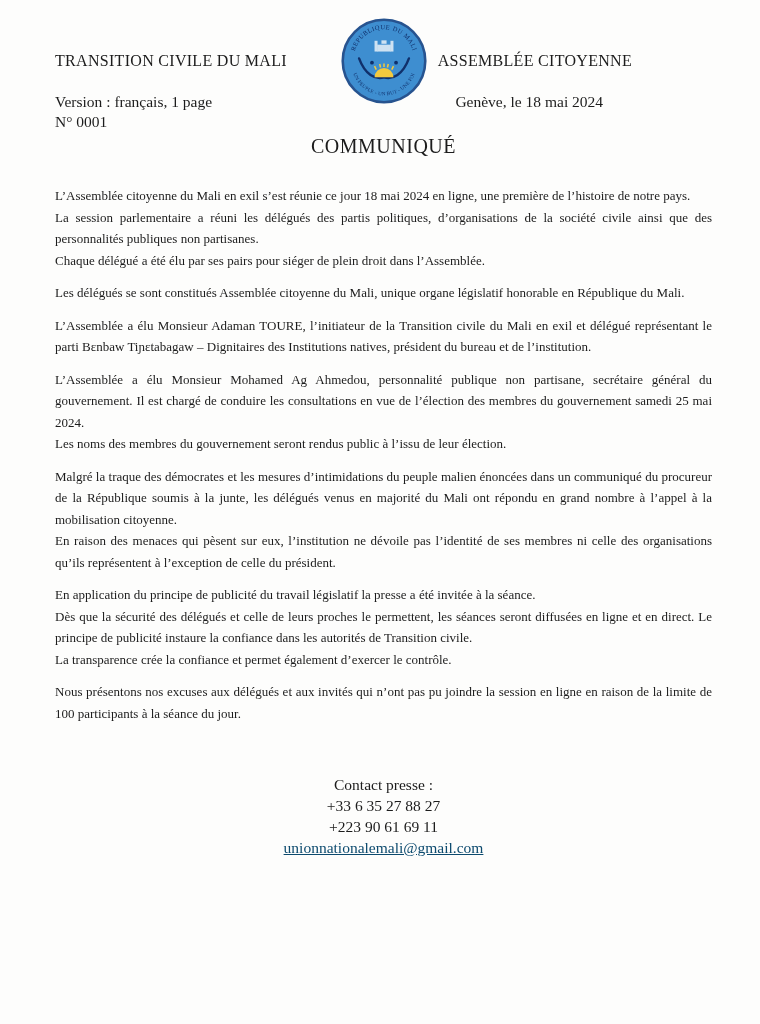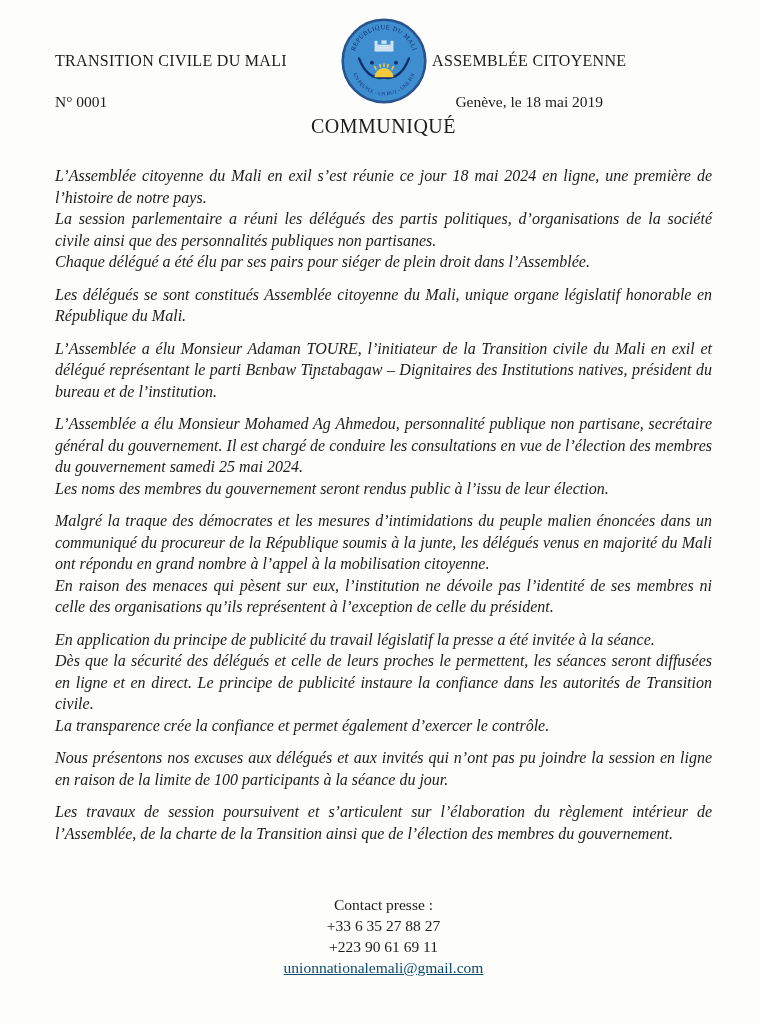--- a/index.html
+++ b/index.html
@@ -22,39 +22,39 @@
     display: grid;
     grid-template-columns: 1fr auto 1fr;
     align-items: center;
   }
   .org-title {
     font-size: 16px;
     letter-spacing: 0.3px;
     white-space: nowrap;
   }
   .org-title.left { text-align: left; }
-  .org-title.right { text-align: center; padding-right: 80px; }
+  .org-title.right { text-align: right; padding-right: 80px; }
   .logo-wrap { width: 86px; height: 86px; }
   .meta-grid {
     display: grid;
     grid-template-columns: 1fr 86px 1fr;
     margin-top: -12px;
     font-size: 15.5px;
     line-height: 20px;
   }
   .meta-right { text-align: center; padding-right: 80px; align-self: start; }
   h1.doc-title {
     font-size: 20px;
     font-weight: normal;
     letter-spacing: 0.5px;
     text-align: center;
     margin: 3px 0 27px 0;
   }
   
-  .doc-body { font-size: 16px; line-height: 21.5px; font-style: italic; }
+  .doc-body { font-size: 13px; line-height: 21.5px; }
   .para {
     white-space: pre-line;
     text-align: justify;
     margin: 0 0 11px 0;
   }
   
   .doc-footer {
     margin-top: 50px;
     text-align: center;
     font-size: 15.5px;
@@ -99,44 +99,44 @@
             <path d="M41,60 l-2,-4 M46,57.5 l-1,-4 M50,57 v-4 M54,57.5 l1,-4 M59,60 l2,-4" stroke="#f3c93e" stroke-width="1.8" fill="none"></path>
           </g>
         </svg>
       </div>
 
       <div class="org-title right">ASSEMBLÉE CITOYENNE</div>
     </div>
 
     <div class="meta-grid">
       <div class="meta-left">
+        <div>Version : français, 1 page</div>
         <div>N° 0001</div>
       </div>
       <div></div>
-      <div class="meta-right">Genève, le 18 mai 2019</div>
+      <div class="meta-right">Genève, le 18 mai 2024</div>
     </div>
 
     <h1 class="doc-title">COMMUNIQUÉ</h1>
   </header>
 
   <main class="doc-body">
     <p class="para">L’Assemblée citoyenne du Mali en exil s’est réunie ce jour 18 mai 2024 en ligne, une première de l’histoire de notre pays.
 La session parlementaire a réuni les délégués des partis politiques, d’organisations de la société civile ainsi que des personnalités publiques non partisanes.
 Chaque délégué a été élu par ses pairs pour siéger de plein droit dans l’Assemblée.</p>
     <p class="para">Les délégués se sont constitués Assemblée citoyenne du Mali, unique organe législatif honorable en République du Mali.</p>
     <p class="para">L’Assemblée a élu Monsieur Adaman TOURE, l’initiateur de la Transition civile du Mali en exil et délégué représentant le parti Bɛnbaw Tiɲɛtabagaw – Dignitaires des Institutions natives, président du bureau et de l’institution.</p>
     <p class="para">L’Assemblée a élu Monsieur Mohamed Ag Ahmedou, personnalité publique non partisane, secrétaire général du gouvernement. Il est chargé de conduire les consultations en vue de l’élection des membres du gouvernement samedi 25 mai 2024.
 Les noms des membres du gouvernement seront rendus public à l’issu de leur élection.</p>
     <p class="para">Malgré la traque des démocrates et les mesures d’intimidations du peuple malien énoncées dans un communiqué du procureur de la République soumis à la junte, les délégués venus en majorité du Mali ont répondu en grand nombre à l’appel à la mobilisation citoyenne.
 En raison des menaces qui pèsent sur eux, l’institution ne dévoile pas l’identité de ses membres ni celle des organisations qu’ils représentent à l’exception de celle du président.</p>
     <p class="para">En application du principe de publicité du travail législatif la presse a été invitée à la séance.
 Dès que la sécurité des délégués et celle de leurs proches le permettent, les séances seront diffusées en ligne et en direct. Le principe de publicité instaure la confiance dans les autorités de Transition civile.
 La transparence crée la confiance et permet également d’exercer le contrôle.</p>
     <p class="para">Nous présentons nos excuses aux délégués et aux invités qui n’ont pas pu joindre la session en ligne en raison de la limite de 100 participants à la séance du jour.</p>
-    <p class="para">Les travaux de session poursuivent et s’articulent sur l’élaboration du règlement intérieur de l’Assemblée, de la charte de la Transition ainsi que de l’élection des membres du gouvernement.</p>
   </main>
 
   <footer class="doc-footer">
     <div>Contact presse :</div>
     <div>+33 6 35 27 88 27</div>
     <div>+223 90 61 69 11</div>
     <div><a href="#" class="email-link">unionnationalemali@gmail.com</a></div>
   </footer>
 
 </div>

